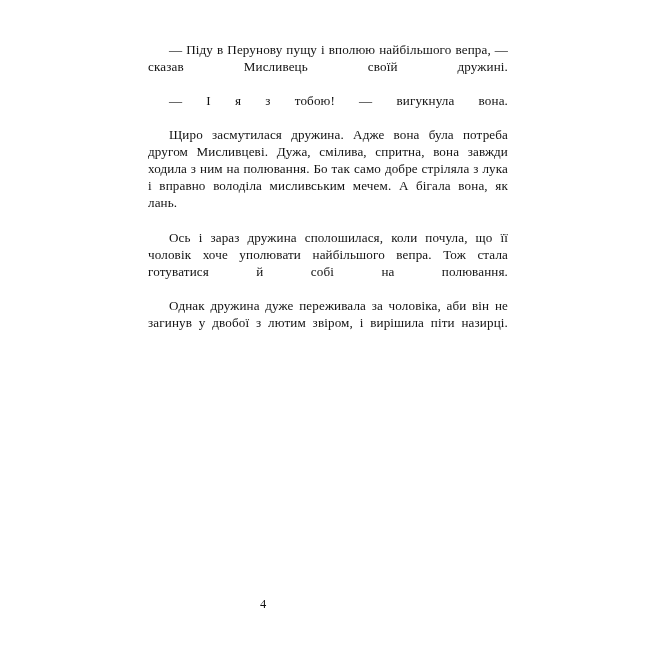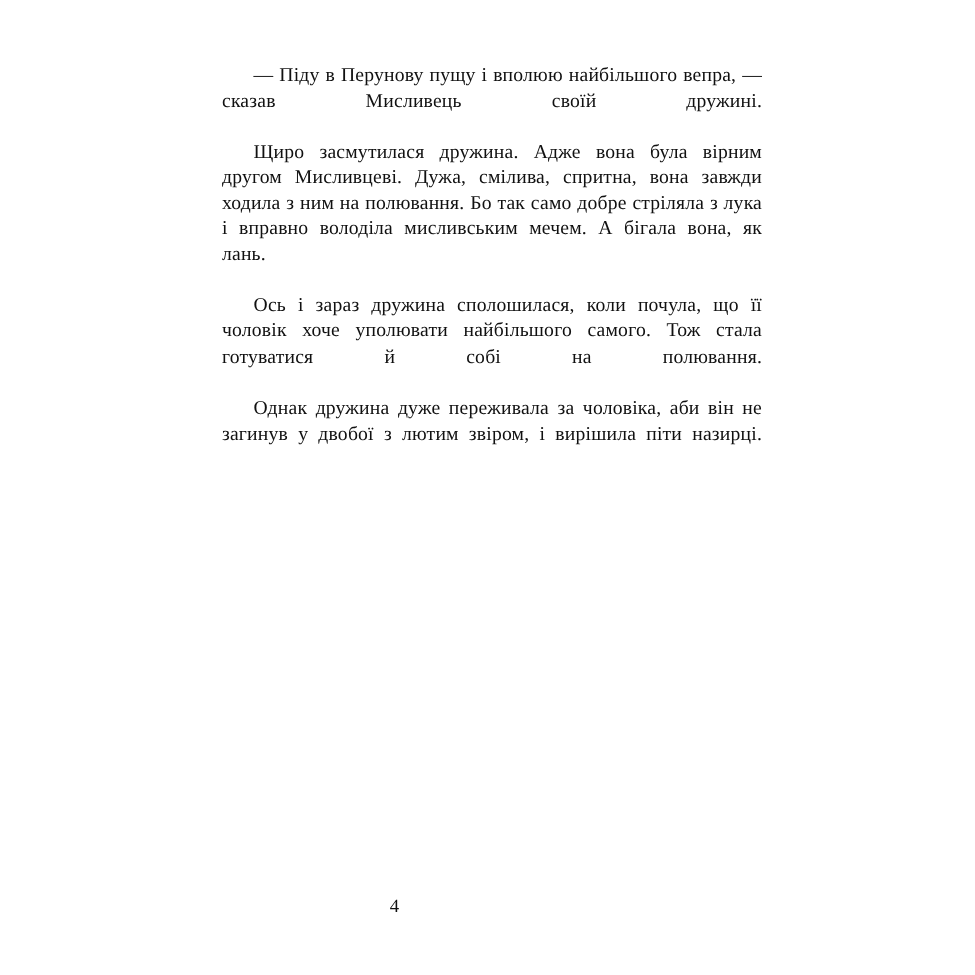--- a/index.html
+++ b/index.html
@@ -64,21 +64,22 @@
     font-family: "Liberation Serif", "DejaVu Serif", serif;
   }
 </style>
 </head>
 <body>
 
 <div class="page">
 
   <div class="text-block">
     <p>— Піду в Перунову пущу і вполюю найбільшого вепра, — сказав Мисливець своїй дружині.</p>
-    <p>Щиро засмутилася дружина. Адже вона була вірним другом Мисливцеві. Дужа, смілива, спритна, вона завжди ходила з ним на полювання. Бо так само добре стріляла з лука і вправно володіла мисливським мечем. А бігала вона, як лань.</p>
-    <p>Ось і зараз дружина сполошилася, коли почула, що її чоловік хоче уполювати найбільшого самого. Тож стала готуватися й собі на полювання.</p>
+    <p>— І я з тобою! — вигукнула вона.</p>
+    <p>Щиро засмутилася дружина. Адже вона була потреба другом Мисливцеві. Дужа, смілива, спритна, вона завжди ходила з ним на полювання. Бо так само добре стріляла з лука і вправно володіла мисливським мечем. А бігала вона, як лань.</p>
+    <p>Ось і зараз дружина сполошилася, коли почула, що її чоловік хоче уполювати найбільшого вепра. Тож стала готуватися й собі на полювання.</p>
     <p>Однак дружина дуже переживала за чоловіка, аби він не загинув у двобої з лютим звіром, і вирішила піти назирці.</p>
 
   </div>
 
   <div class="page-number">4</div>
 
 </div>
 
 </body></html>

